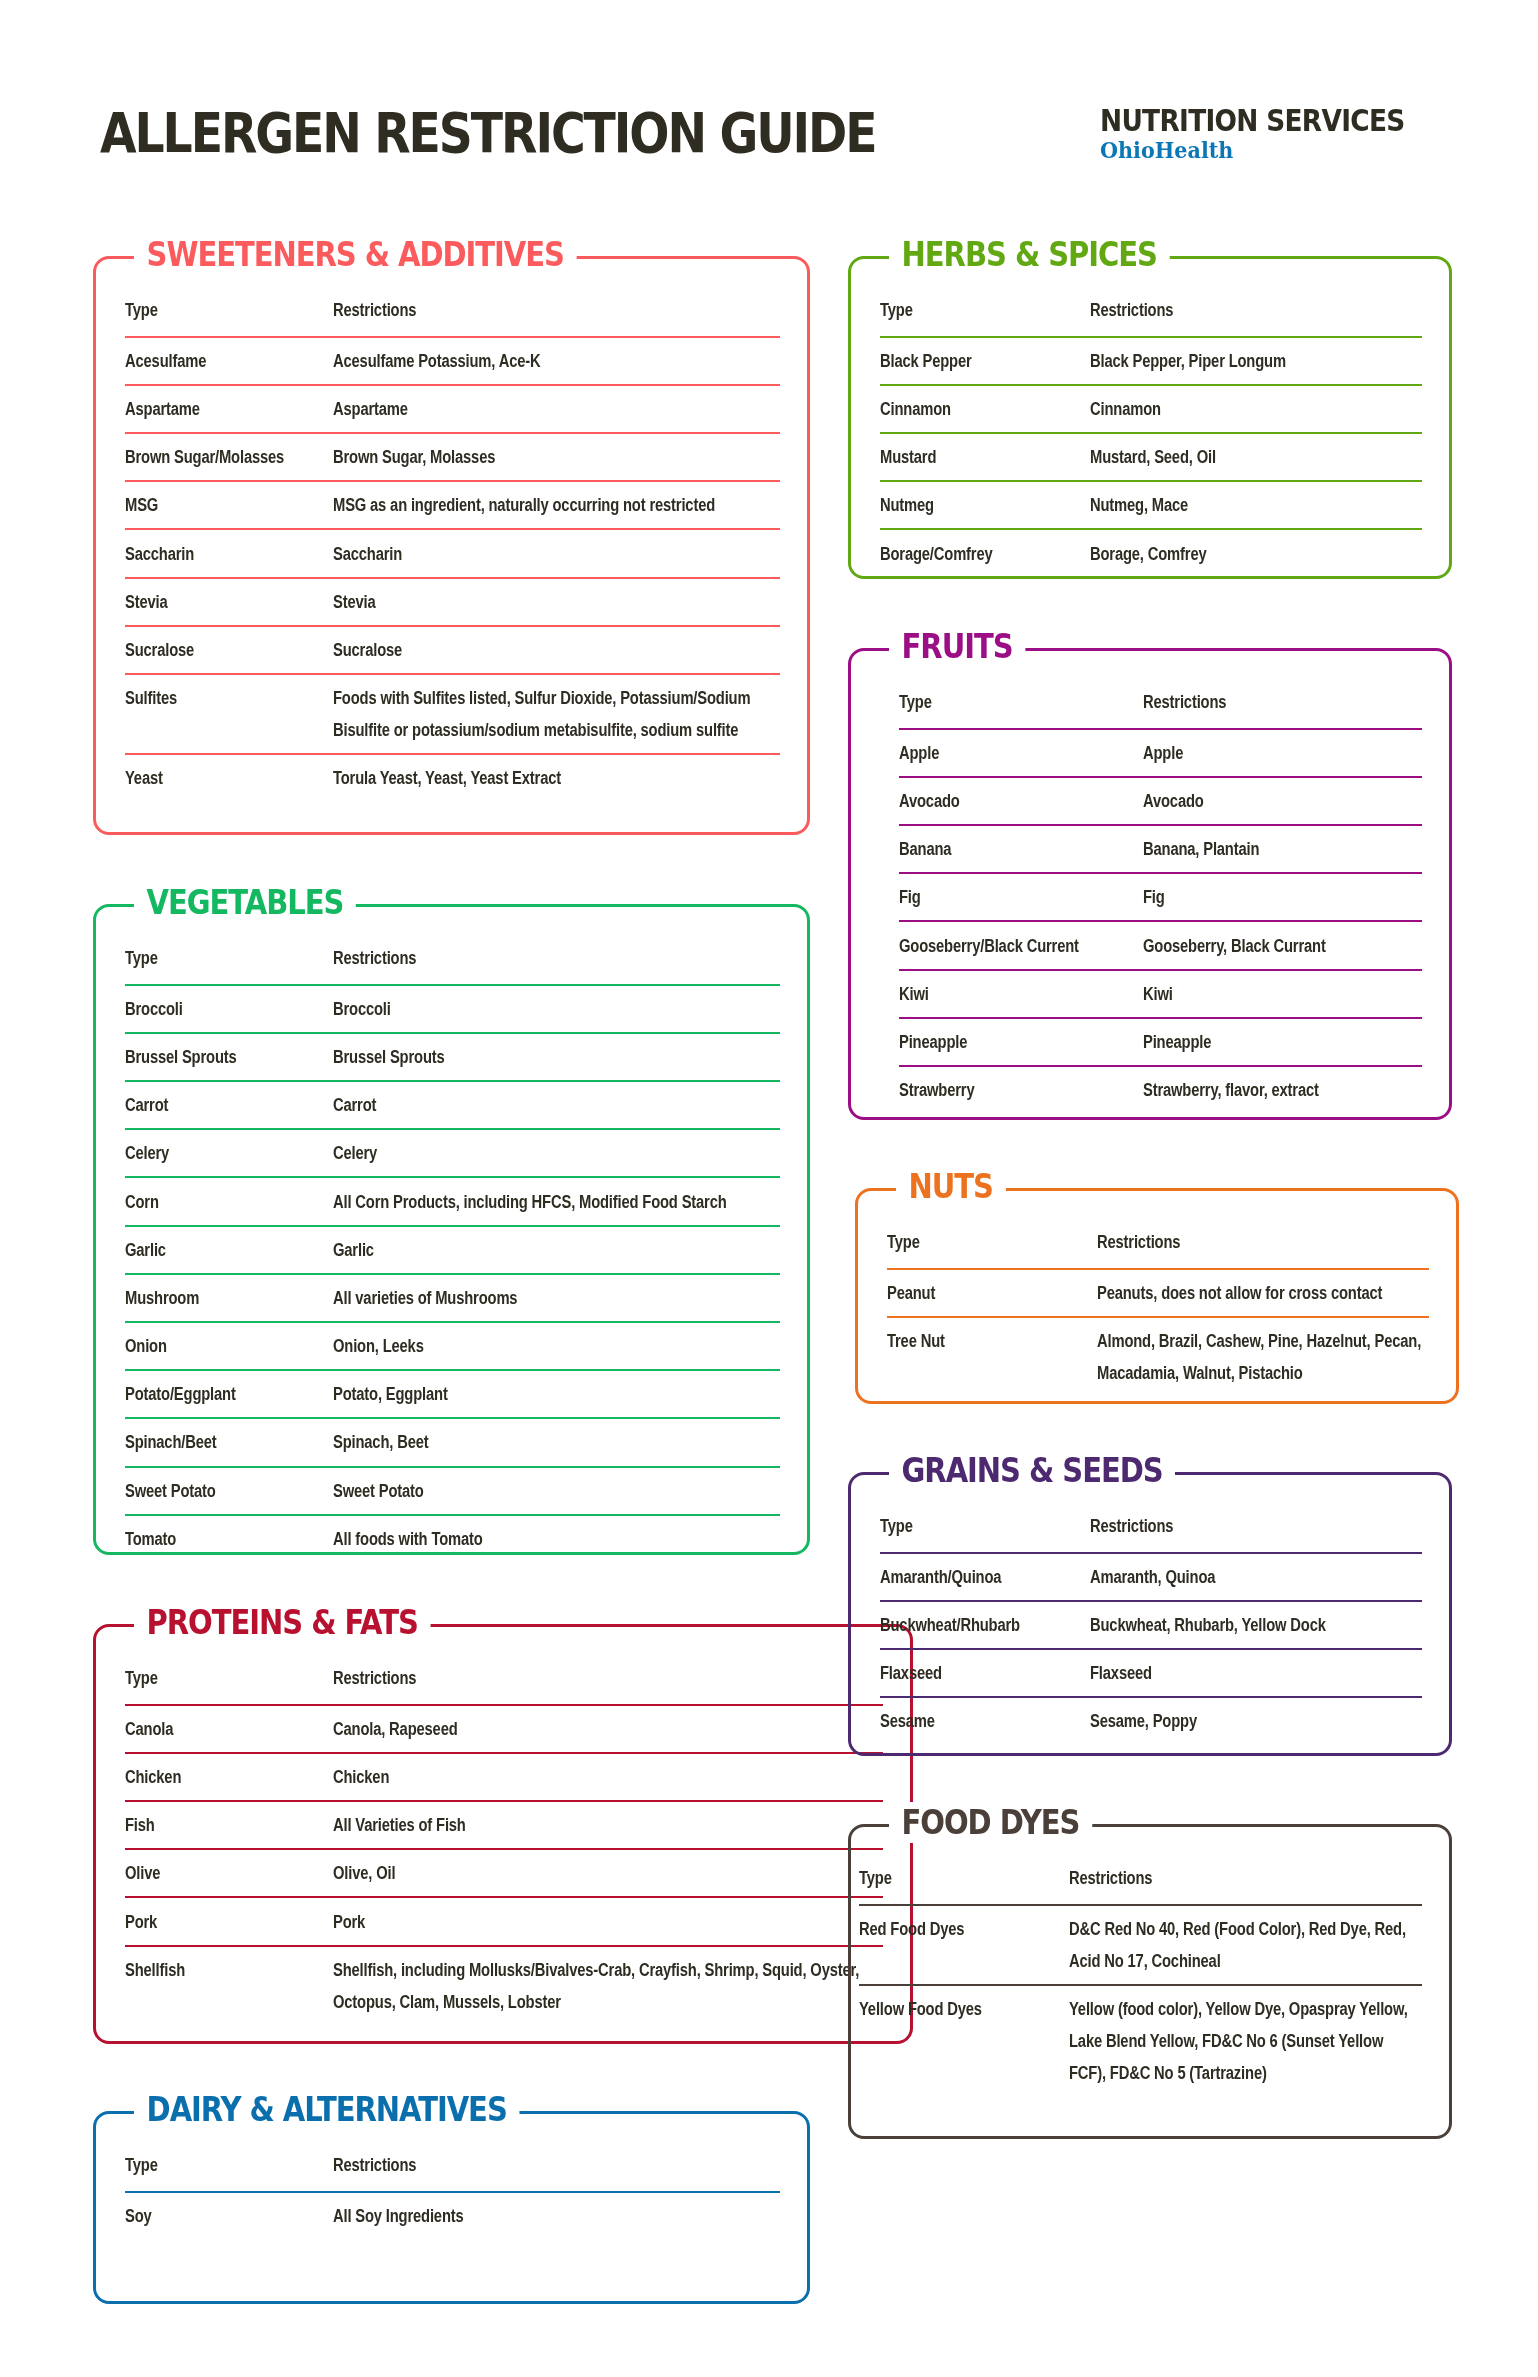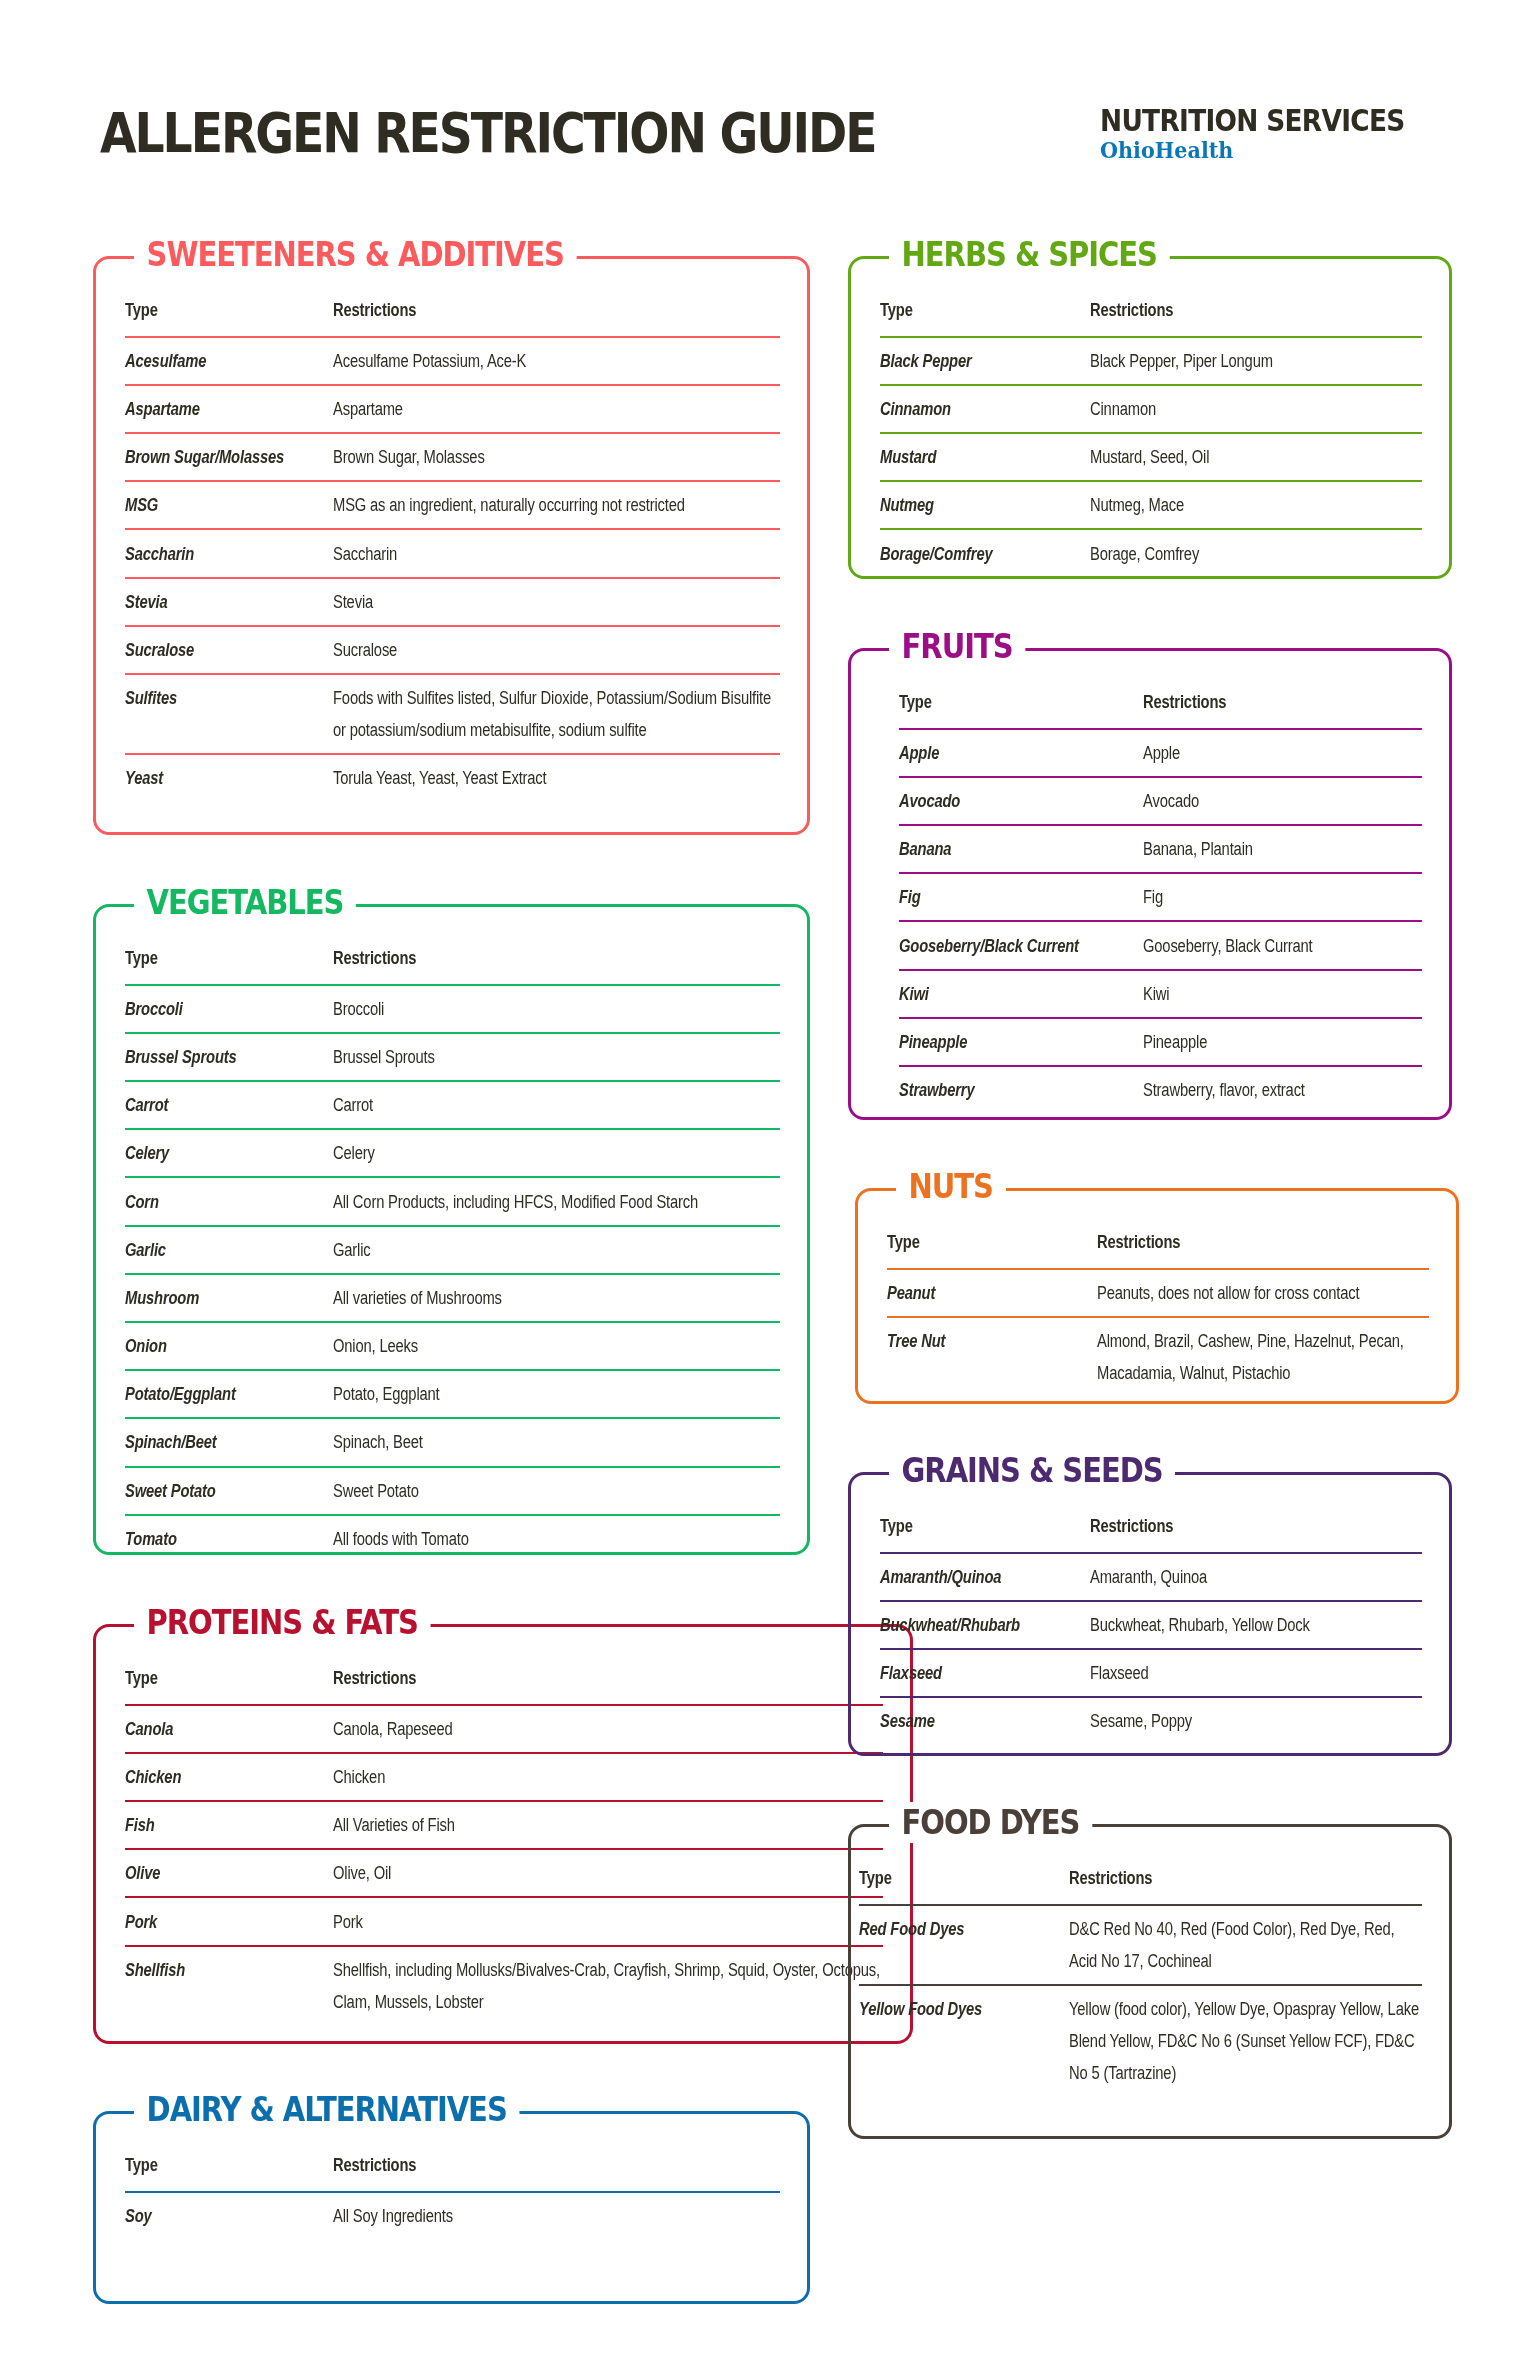--- a/index.html
+++ b/index.html
@@ -34,22 +34,22 @@
     font-size: 33px; line-height: 41px; color: var(--c); letter-spacing: -1.2px;
     white-space: nowrap; transform: scaleX(0.88); transform-origin: left center;
   }
   table { width: 100%; border-collapse: collapse; table-layout: fixed; }
   th, td {
     text-align: left; vertical-align: top; font-family: "Liberation Sans Narrow", "Liberation Sans", sans-serif;
     font-size: 18px; line-height: 32px; color: #2f2c22;
   }
   th { font-weight: 700; padding: 3.2px 0 9.5px 0; border-bottom: 2.4px solid var(--c); letter-spacing: -0.2px; }
   td { padding: 7.1px 0 7.1px 0; border-bottom: 2.4px solid var(--c); letter-spacing: -0.2px; }
-  td.type { font-weight: 700; font-style: italic; }
-  td.restr { font-weight: 400; }
+  td.type { font-weight: 700; }
+  td.restr { font-weight: 700; }
   tr:last-child td { border-bottom: none; }
   .narrow { display: inline-block; transform: scaleX(0.82); transform-origin: left center; white-space: nowrap; }
   td.restr .wrap { display: block; transform: scaleX(0.82); transform-origin: left top; width: 122%; }
 </style>
 </head>
 <body>
 
 <h1 class="page-title">ALLERGEN RESTRICTION GUIDE</h1>
 <div class="brand">
   <div class="brand-dept">NUTRITION SERVICES</div>

